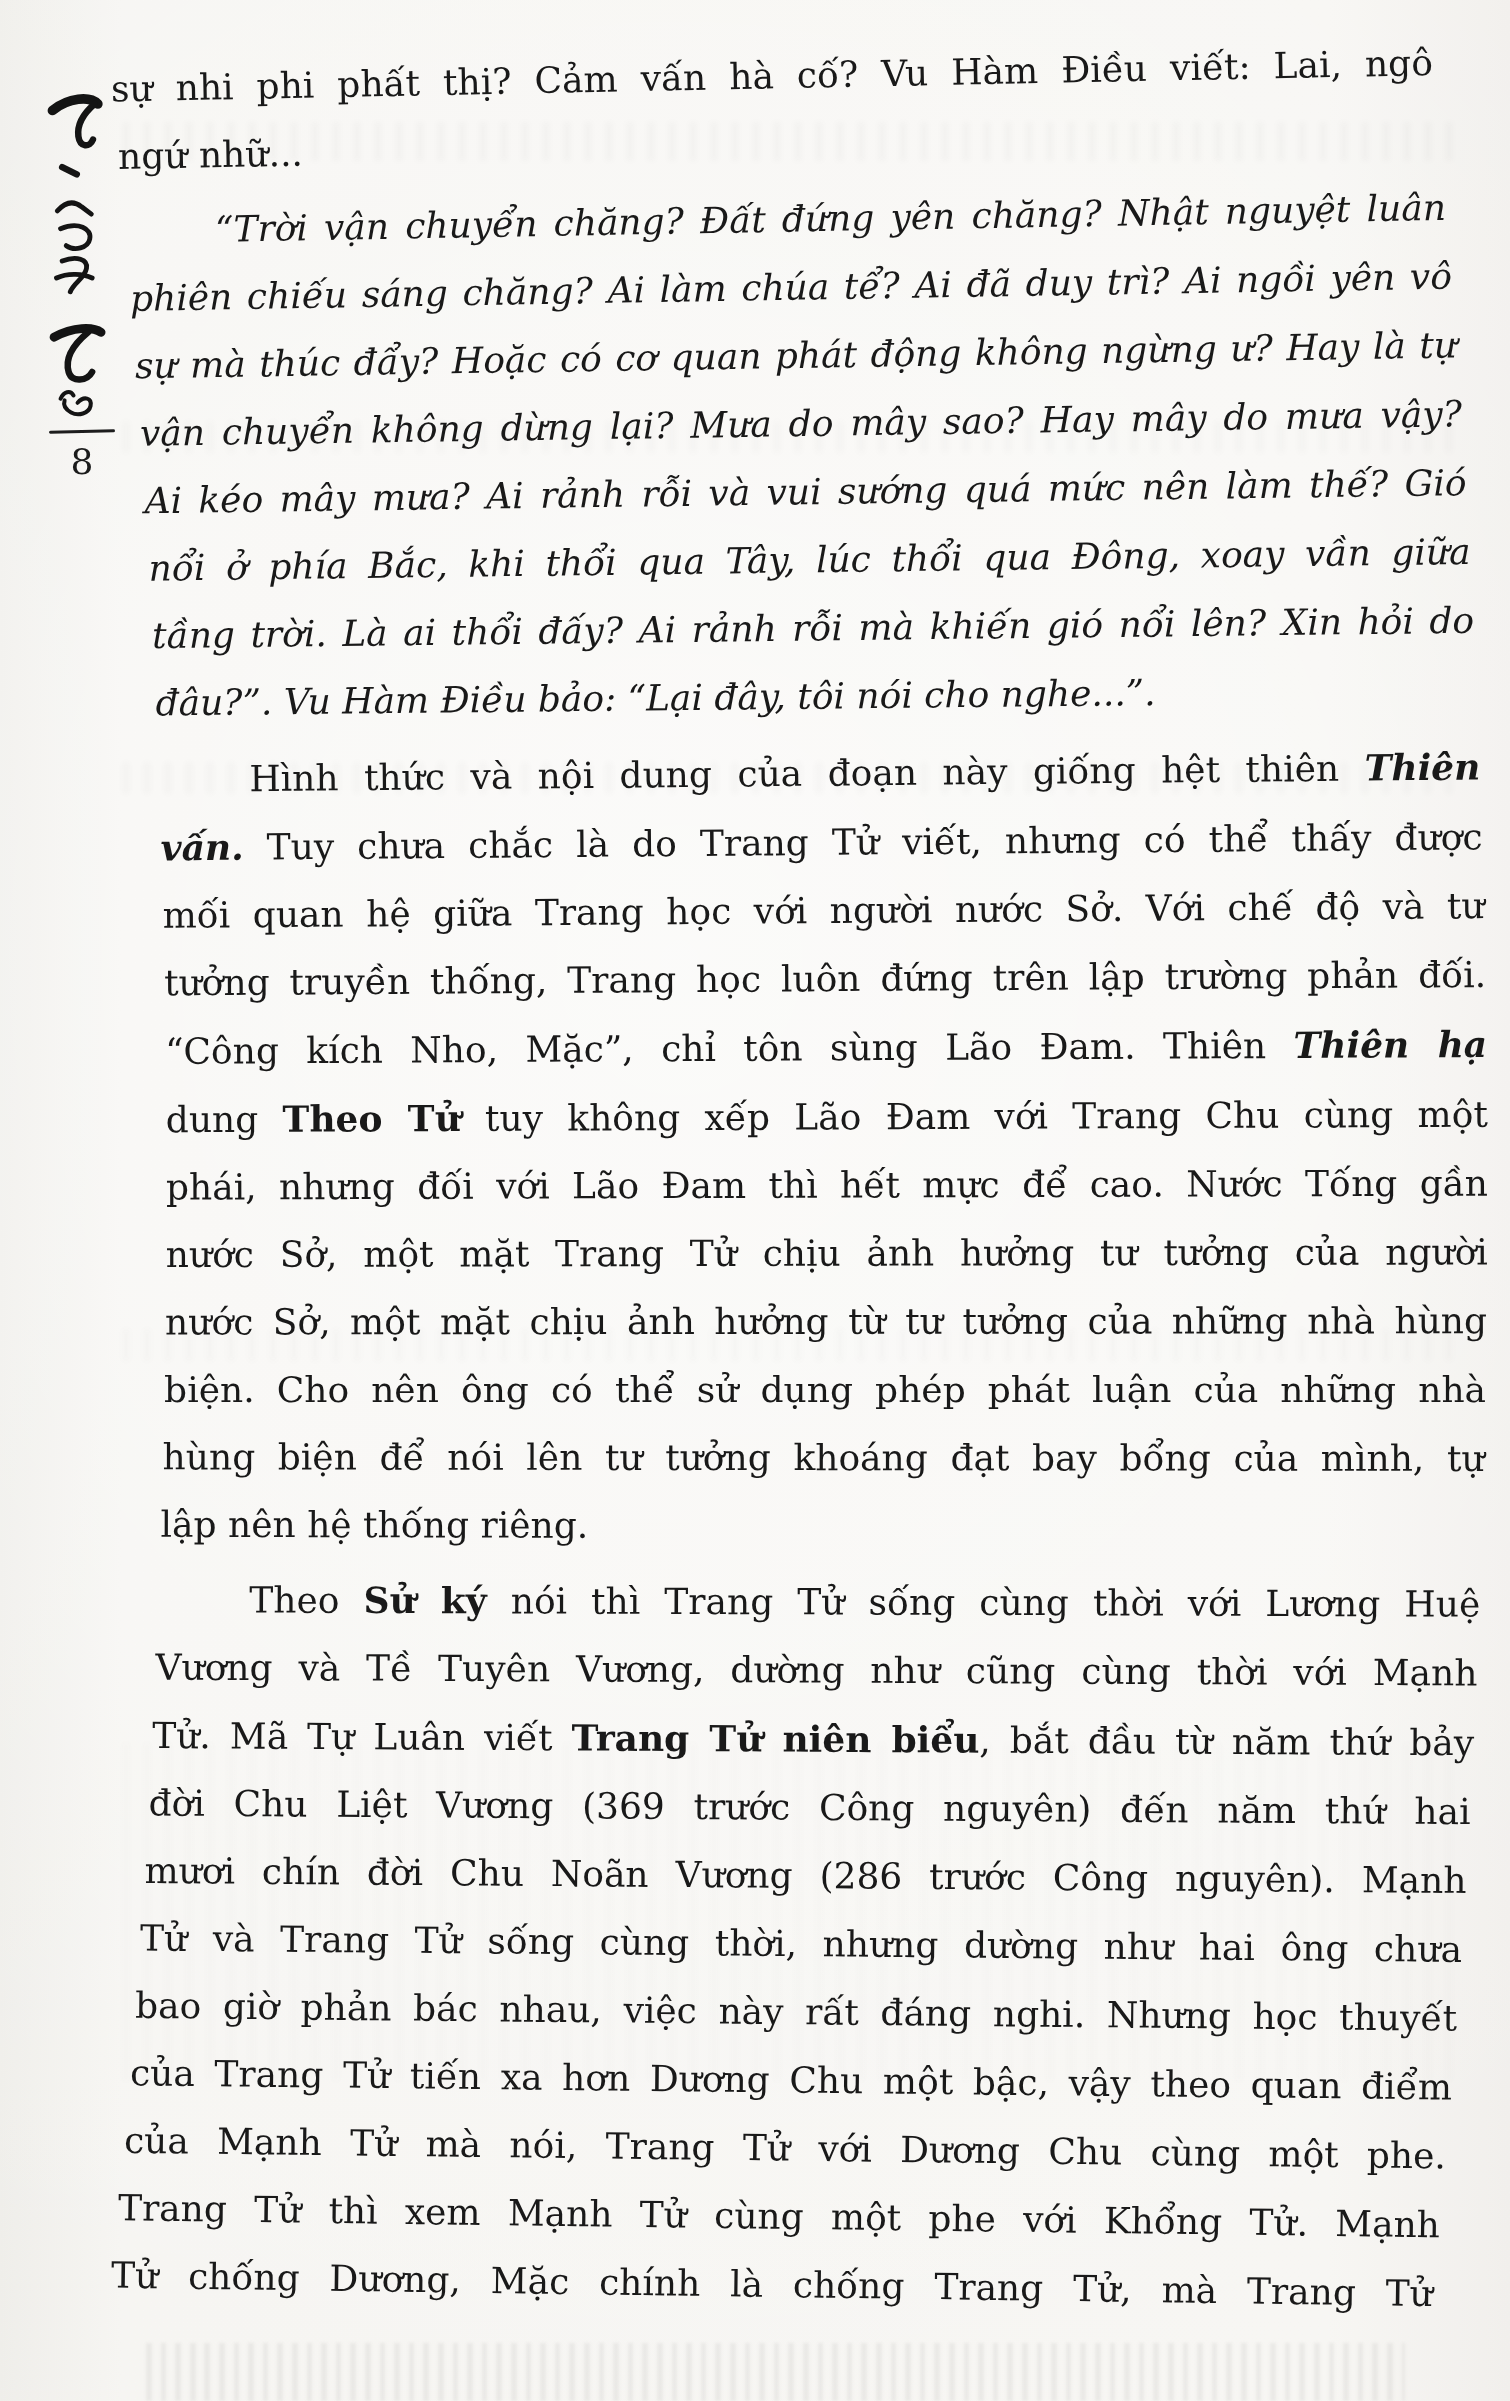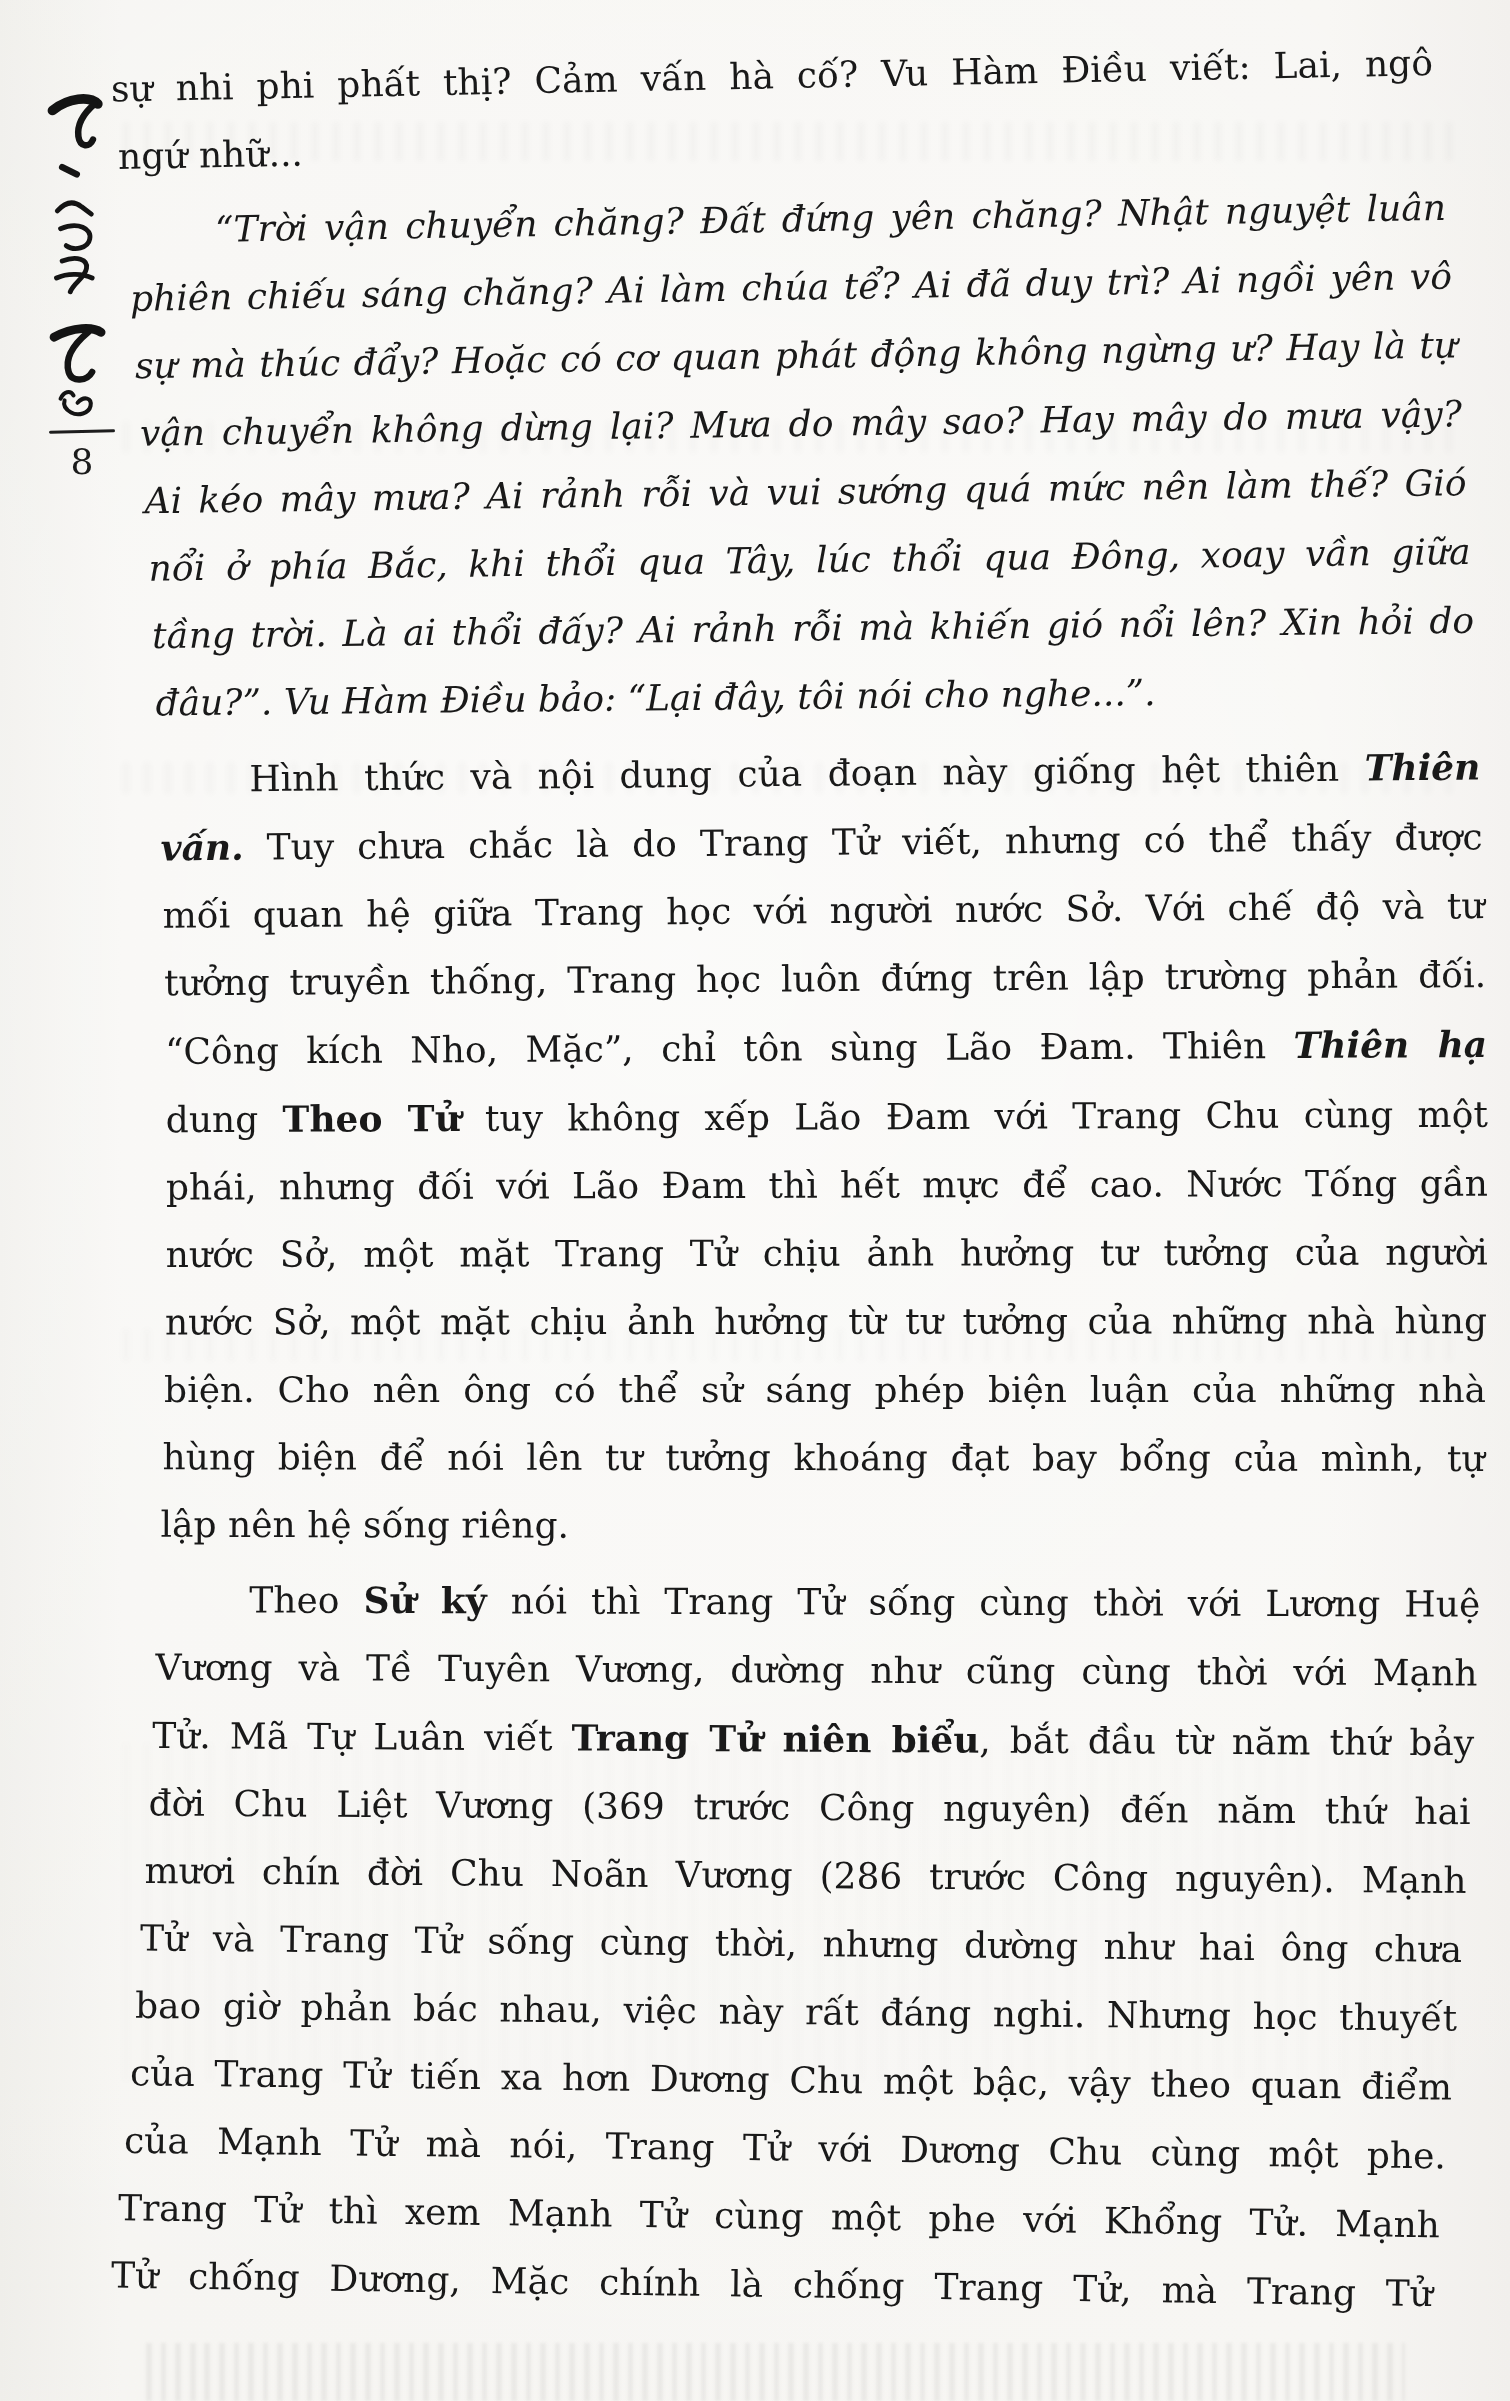--- a/index.html
+++ b/index.html
@@ -108,23 +108,23 @@
       <div class="para">
         <div class="line just ind" style="transform: translateX(-7.7px) rotate(-0.540625deg);"><span class="run-r">Hình thức và nội dung của đoạn này giống hệt thiên </span><span class="run-bi">Thiên</span></div>
         <div class="line just" style="transform: translateX(-5.4px) rotate(-0.479687deg);"><span class="run-bi">vấn.</span><span class="run-r"> Tuy chưa chắc là do Trang Tử viết, nhưng có thể thấy được</span></div>
         <div class="line just" style="transform: translateX(-3.4px) rotate(-0.41875deg);"><span class="run-r">mối quan hệ giữa Trang học với người nước Sở. Với chế độ và tư</span></div>
         <div class="line just" style="transform: translateX(-1.9px) rotate(-0.357813deg);"><span class="run-r">tưởng truyền thống, Trang học luôn đứng trên lập trường phản đối.</span></div>
         <div class="line just" style="transform: translateX(-0.9px) rotate(-0.296875deg);"><span class="run-r">“Công kích Nho, Mặc”, chỉ tôn sùng Lão Đam. Thiên </span><span class="run-bi">Thiên hạ</span></div>
         <div class="line just" style="transform: translateX(-0.2px) rotate(-0.235937deg);"><span class="run-r">dung </span><span class="run-b">Theo Tử</span><span class="run-r"> tuy không xếp Lão Đam với Trang Chu cùng một</span></div>
         <div class="line just" style="transform: translateX(0px) rotate(-0.175deg);"><span class="run-r">phái, nhưng đối với Lão Đam thì hết mực để cao. Nước Tống gần</span></div>
         <div class="line just" style="transform: translateX(-0.2px) rotate(-0.114062deg);"><span class="run-r">nước Sở, một mặt Trang Tử chịu ảnh hưởng tư tưởng của người</span></div>
         <div class="line just" style="transform: translateX(-0.9px) rotate(-0.0531249deg);"><span class="run-r">nước Sở, một mặt chịu ảnh hưởng từ tư tưởng của những nhà hùng</span></div>
-        <div class="line just" style="transform: translateX(-1.9px) rotate(0.0078125deg);"><span class="run-r">biện. Cho nên ông có thể sử sáng phép biện luận của những nhà</span></div>
+        <div class="line just" style="transform: translateX(-1.9px) rotate(0.0078125deg);"><span class="run-r">biện. Cho nên ông có thể sử dụng phép phát luận của những nhà</span></div>
         <div class="line just" style="transform: translateX(-3.4px) rotate(0.06875deg);"><span class="run-r">hùng biện để nói lên tư tưởng khoáng đạt bay bổng của mình, tự</span></div>
-        <div class="line" style="transform: translateX(-5.4px) rotate(0.129687deg);"><span class="run-r">lập nên hệ sống riêng.</span></div>
+        <div class="line" style="transform: translateX(-5.4px) rotate(0.129687deg);"><span class="run-r">lập nên hệ thống riêng.</span></div>
       </div>
       <div class="para">
         <div class="line just ind" style="transform: translateX(-7.7px) rotate(0.190625deg);"><span class="run-r">Theo </span><span class="run-b">Sử ký</span><span class="run-r"> nói thì Trang Tử sống cùng thời với Lương Huệ</span></div>
         <div class="line just" style="transform: translateX(-10.5px) rotate(0.251563deg);"><span class="run-r">Vương và Tề Tuyên Vương, dường như cũng cùng thời với Mạnh</span></div>
         <div class="line just" style="transform: translateX(-13.8px) rotate(0.3125deg);"><span class="run-r">Tử. Mã Tự Luân viết </span><span class="run-b">Trang Tử niên biểu</span><span class="run-r">, bắt đầu từ năm thứ bảy</span></div>
         <div class="line just" style="transform: translateX(-17.4px) rotate(0.373438deg);"><span class="run-r">đời Chu Liệt Vương (369 trước Công nguyên) đến năm thứ hai</span></div>
         <div class="line just" style="transform: translateX(-21.5px) rotate(0.434375deg);"><span class="run-r">mươi chín đời Chu Noãn Vương (286 trước Công nguyên). Mạnh</span></div>
         <div class="line just" style="transform: translateX(-26px) rotate(0.495313deg);"><span class="run-r">Tử và Trang Tử sống cùng thời, nhưng dường như hai ông chưa</span></div>
         <div class="line just" style="transform: translateX(-31px) rotate(0.55625deg);"><span class="run-r">bao giờ phản bác nhau, việc này rất đáng nghi. Nhưng học thuyết</span></div>
         <div class="line just" style="transform: translateX(-36px) rotate(0.617188deg);"><span class="run-r">của Trang Tử tiến xa hơn Dương Chu một bậc, vậy theo quan điểm</span></div>

